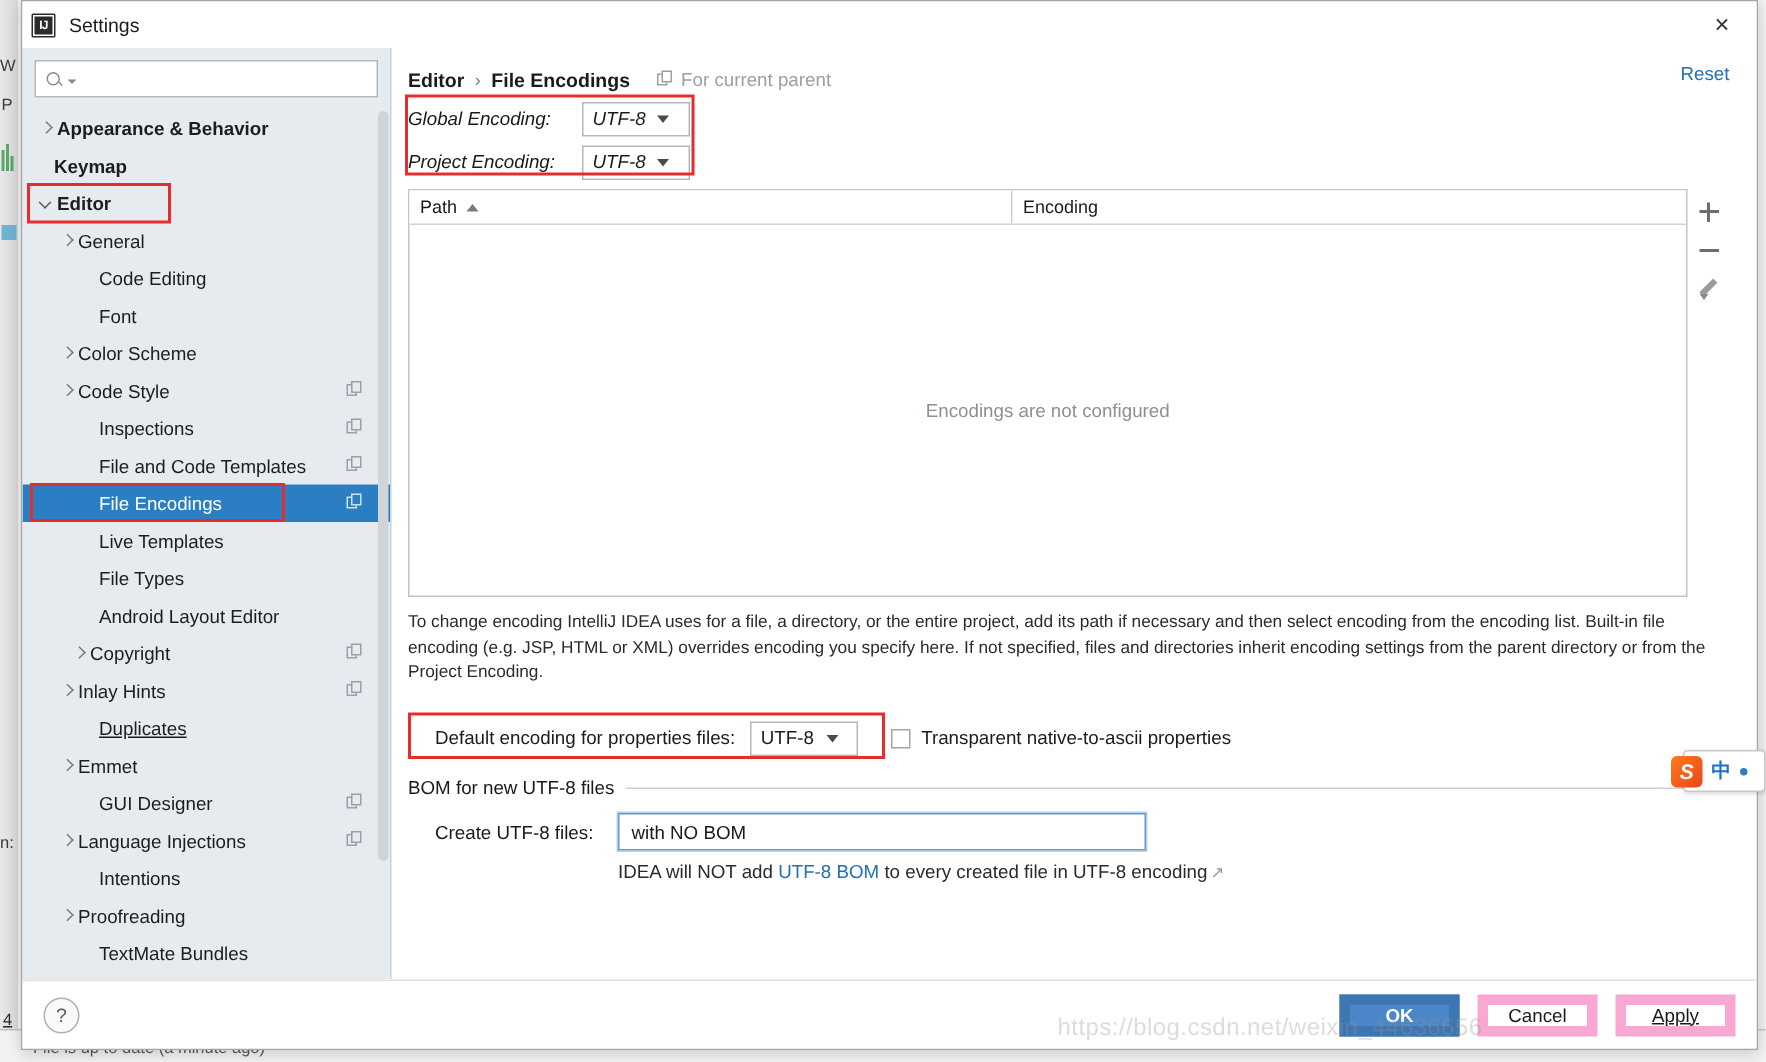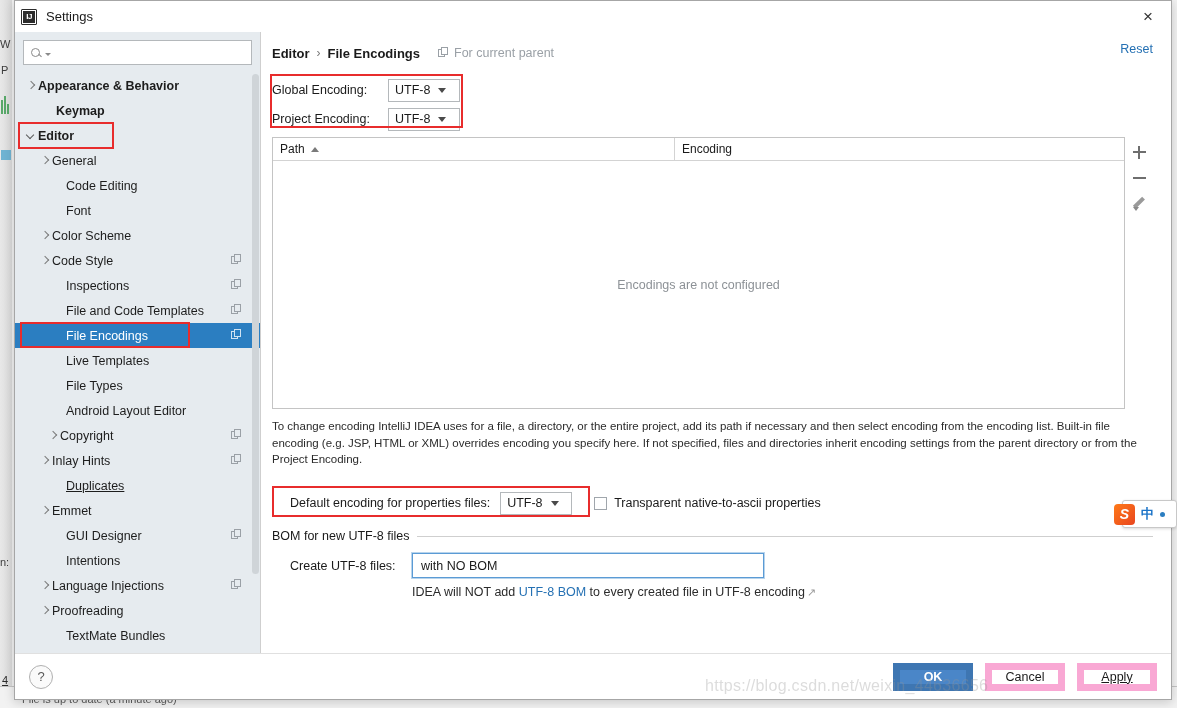--- a/index.html
+++ b/index.html
@@ -168,21 +168,21 @@
   .bc-note .copy-icon {
     position: relative; right: auto; top: auto; margin-right: 5px;
     width: 11px; height: 12px;
   }
   .bc-note .copy-icon i:nth-child(2) { background: #ffffff; }
   .reset-link {
     position: absolute; right: 0; top: 10px;
     font-size: 12.5px; color: #2470b3; cursor: pointer;
   }
 
-  .enc-fields { position: relative; margin-top: 11px; height: 56px; }
+  .enc-fields { position: relative; margin-top: 0; height: 56px; font-style: italic; }
   .field-row {
     display: flex; align-items: center; height: 26px; margin-bottom: 3px;
   }
   .field-label { font-size: 12.5px; color: #1a1a1a; width: 116px; }
   .combo {
     height: 23px; min-width: 72px; background: #ffffff;
     border: 1px solid #b4b8bb; display: flex; align-items: center;
     padding: 0 6px; font-size: 12.5px; color: #1a1a1a; cursor: default;
   }
   .combo .caret {
@@ -382,21 +382,21 @@
           <span class="search-icon"></span>
           <span class="search-caret"></span>
           <input class="search-input" type="text" placeholder="" style="">
         </div>
       </div>
       <div class="tree" id="settings-tree">
         <div class="tree-row bold" style="padding-left: 10px;">
             <span class="arrow right"></span>
             <span class="tree-label">Appearance &amp; Behavior</span>
           </div>
-          <div class="tree-row bold" style="padding-left: 28px;">
+          <div class="tree-row bold" style="padding-left: 8px;">
             <span class="arrow"></span>
             <span class="tree-label">Keymap</span>
           </div>
           <div class="tree-row bold" style="padding-left: 10px;">
             <span class="arrow down"></span>
             <span class="tree-label">Editor</span>
           </div>
           <div class="tree-row" style="padding-left: 24px;">
             <span class="arrow right"></span>
             <span class="tree-label">General</span>
@@ -482,31 +482,31 @@
             <span class="tree-label">Emmet</span>
           </div>
           <div class="tree-row" style="padding-left: 38px;">
             <span class="arrow"></span>
             <span class="tree-label">GUI Designer</span>
             <span class="copy-icon">
               <i></i>
               <i></i>
             </span>
           </div>
+          <div class="tree-row" style="padding-left: 24px;">
+            <span class="arrow right"></span>
+            <span class="tree-label">Language Injections</span>
+            <span class="copy-icon">
+              <i></i>
+              <i></i>
+            </span>
+          </div>
           <div class="tree-row" style="padding-left: 38px;">
             <span class="arrow"></span>
             <span class="tree-label">Intentions</span>
-          </div>
-          <div class="tree-row" style="padding-left: 24px;">
-            <span class="arrow right"></span>
-            <span class="tree-label">Language Injections</span>
-            <span class="copy-icon">
-              <i></i>
-              <i></i>
-            </span>
           </div>
           <div class="tree-row" style="padding-left: 24px;">
             <span class="arrow right"></span>
             <span class="tree-label">Proofreading</span>
           </div>
           <div class="tree-row" style="padding-left: 38px;">
             <span class="arrow"></span>
             <span class="tree-label">TextMate Bundles</span>
           </div>
           <div class="tree-scrollbar"></div>

